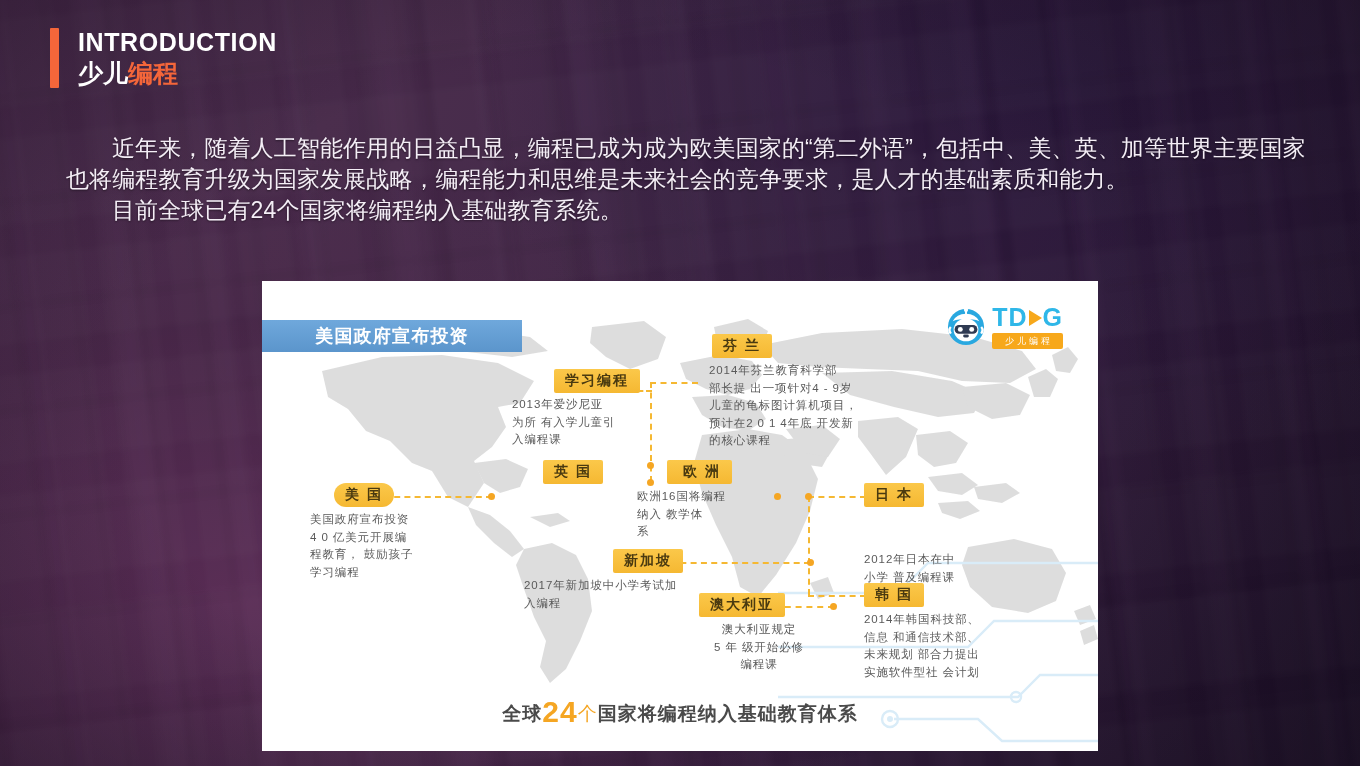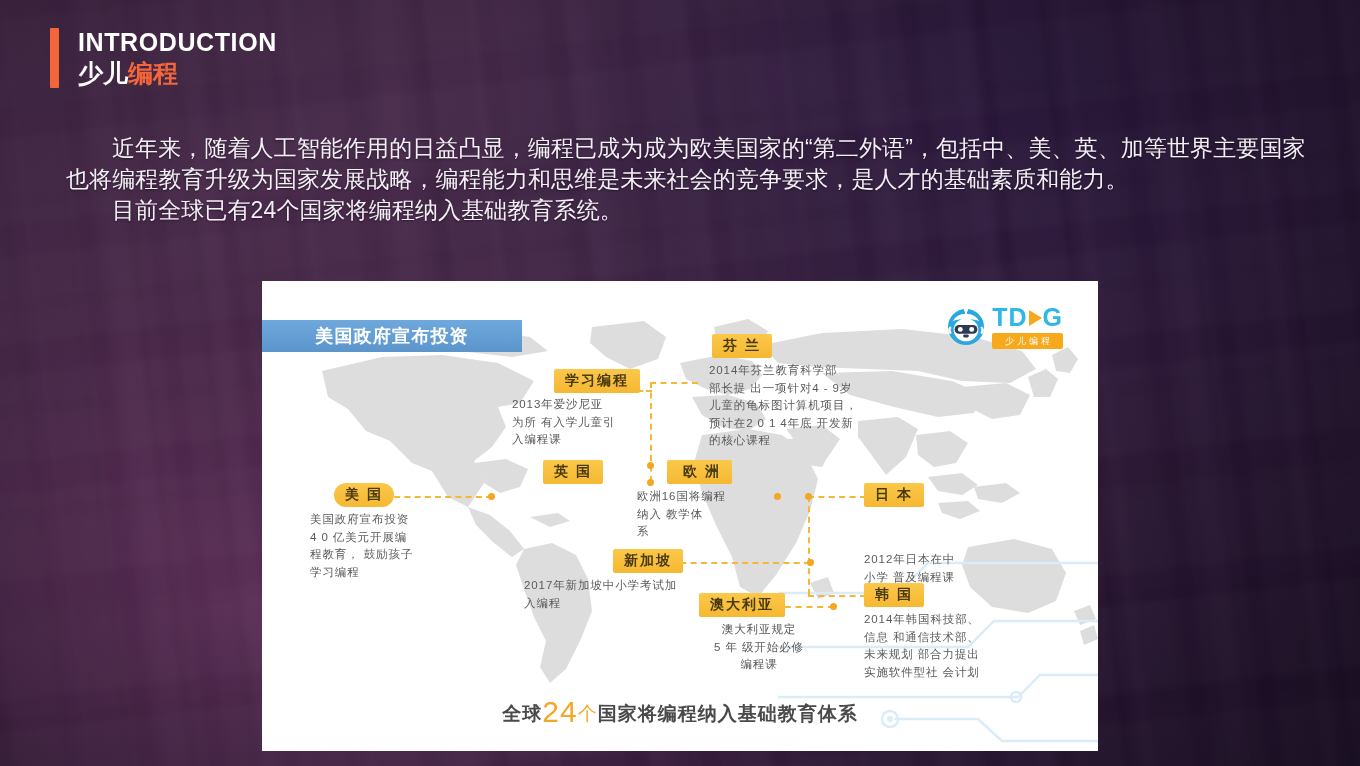--- a/index.html
+++ b/index.html
@@ -119,21 +119,21 @@
   .dline { position:absolute; }
   .dh { border-top:2px dashed #f5b832; height:0; }
   .dv { border-left:2px dashed #f5b832; width:0; }
   .dot { position:absolute; width:7px; height:7px; border-radius:50%; background:#f5a623; }
 
   
   #caption {
     position:absolute; left:0; right:0; bottom:22px; text-align:center;
     color:#4a4a4a; font-size:19px; font-weight:bold; letter-spacing:1px;
   }
-  #caption .num { color:#f5a623; font-size:30px; font-weight:normal; vertical-align:-2px; }
+  #caption .num { color:#f5a623; font-size:30px; font-weight:bold; vertical-align:-2px; }
   #caption .ge { color:#f5a623; font-weight:normal; }
 </style>
 </head>
 <body>
 
 <div id="slide">
   <div class="tex"></div>
   <div class="tex2"></div>
   <div class="vig"></div>
 

